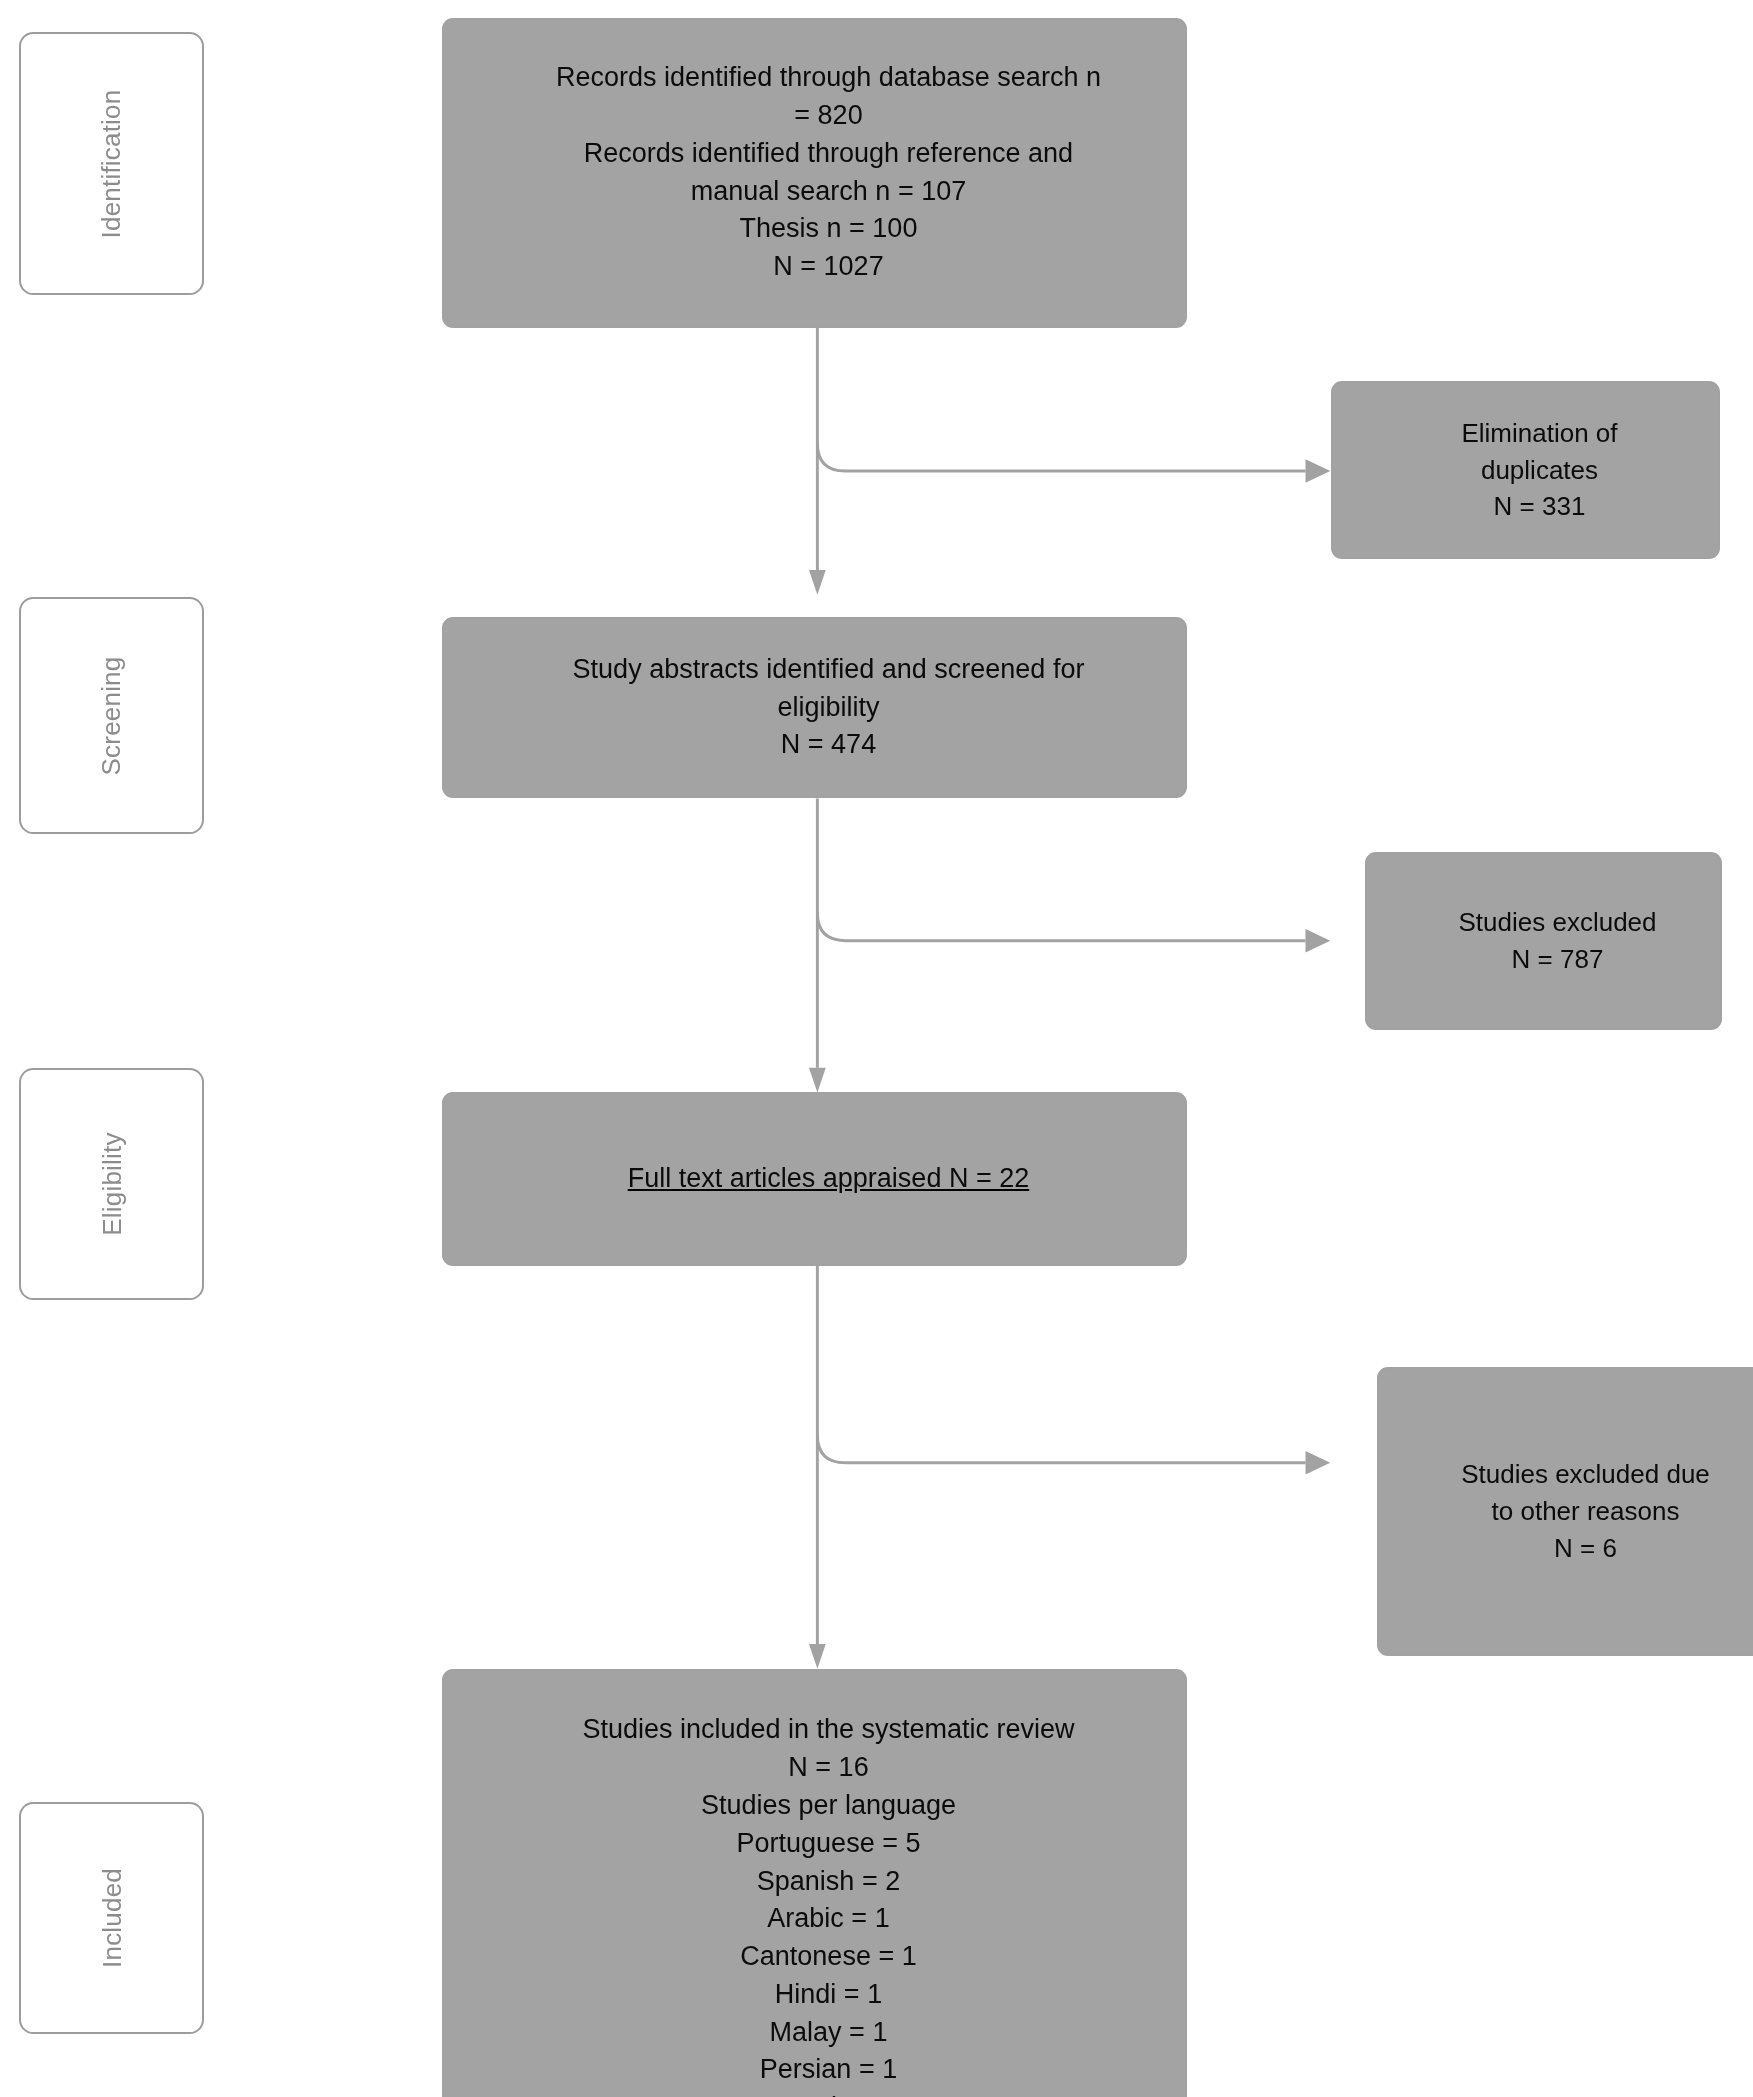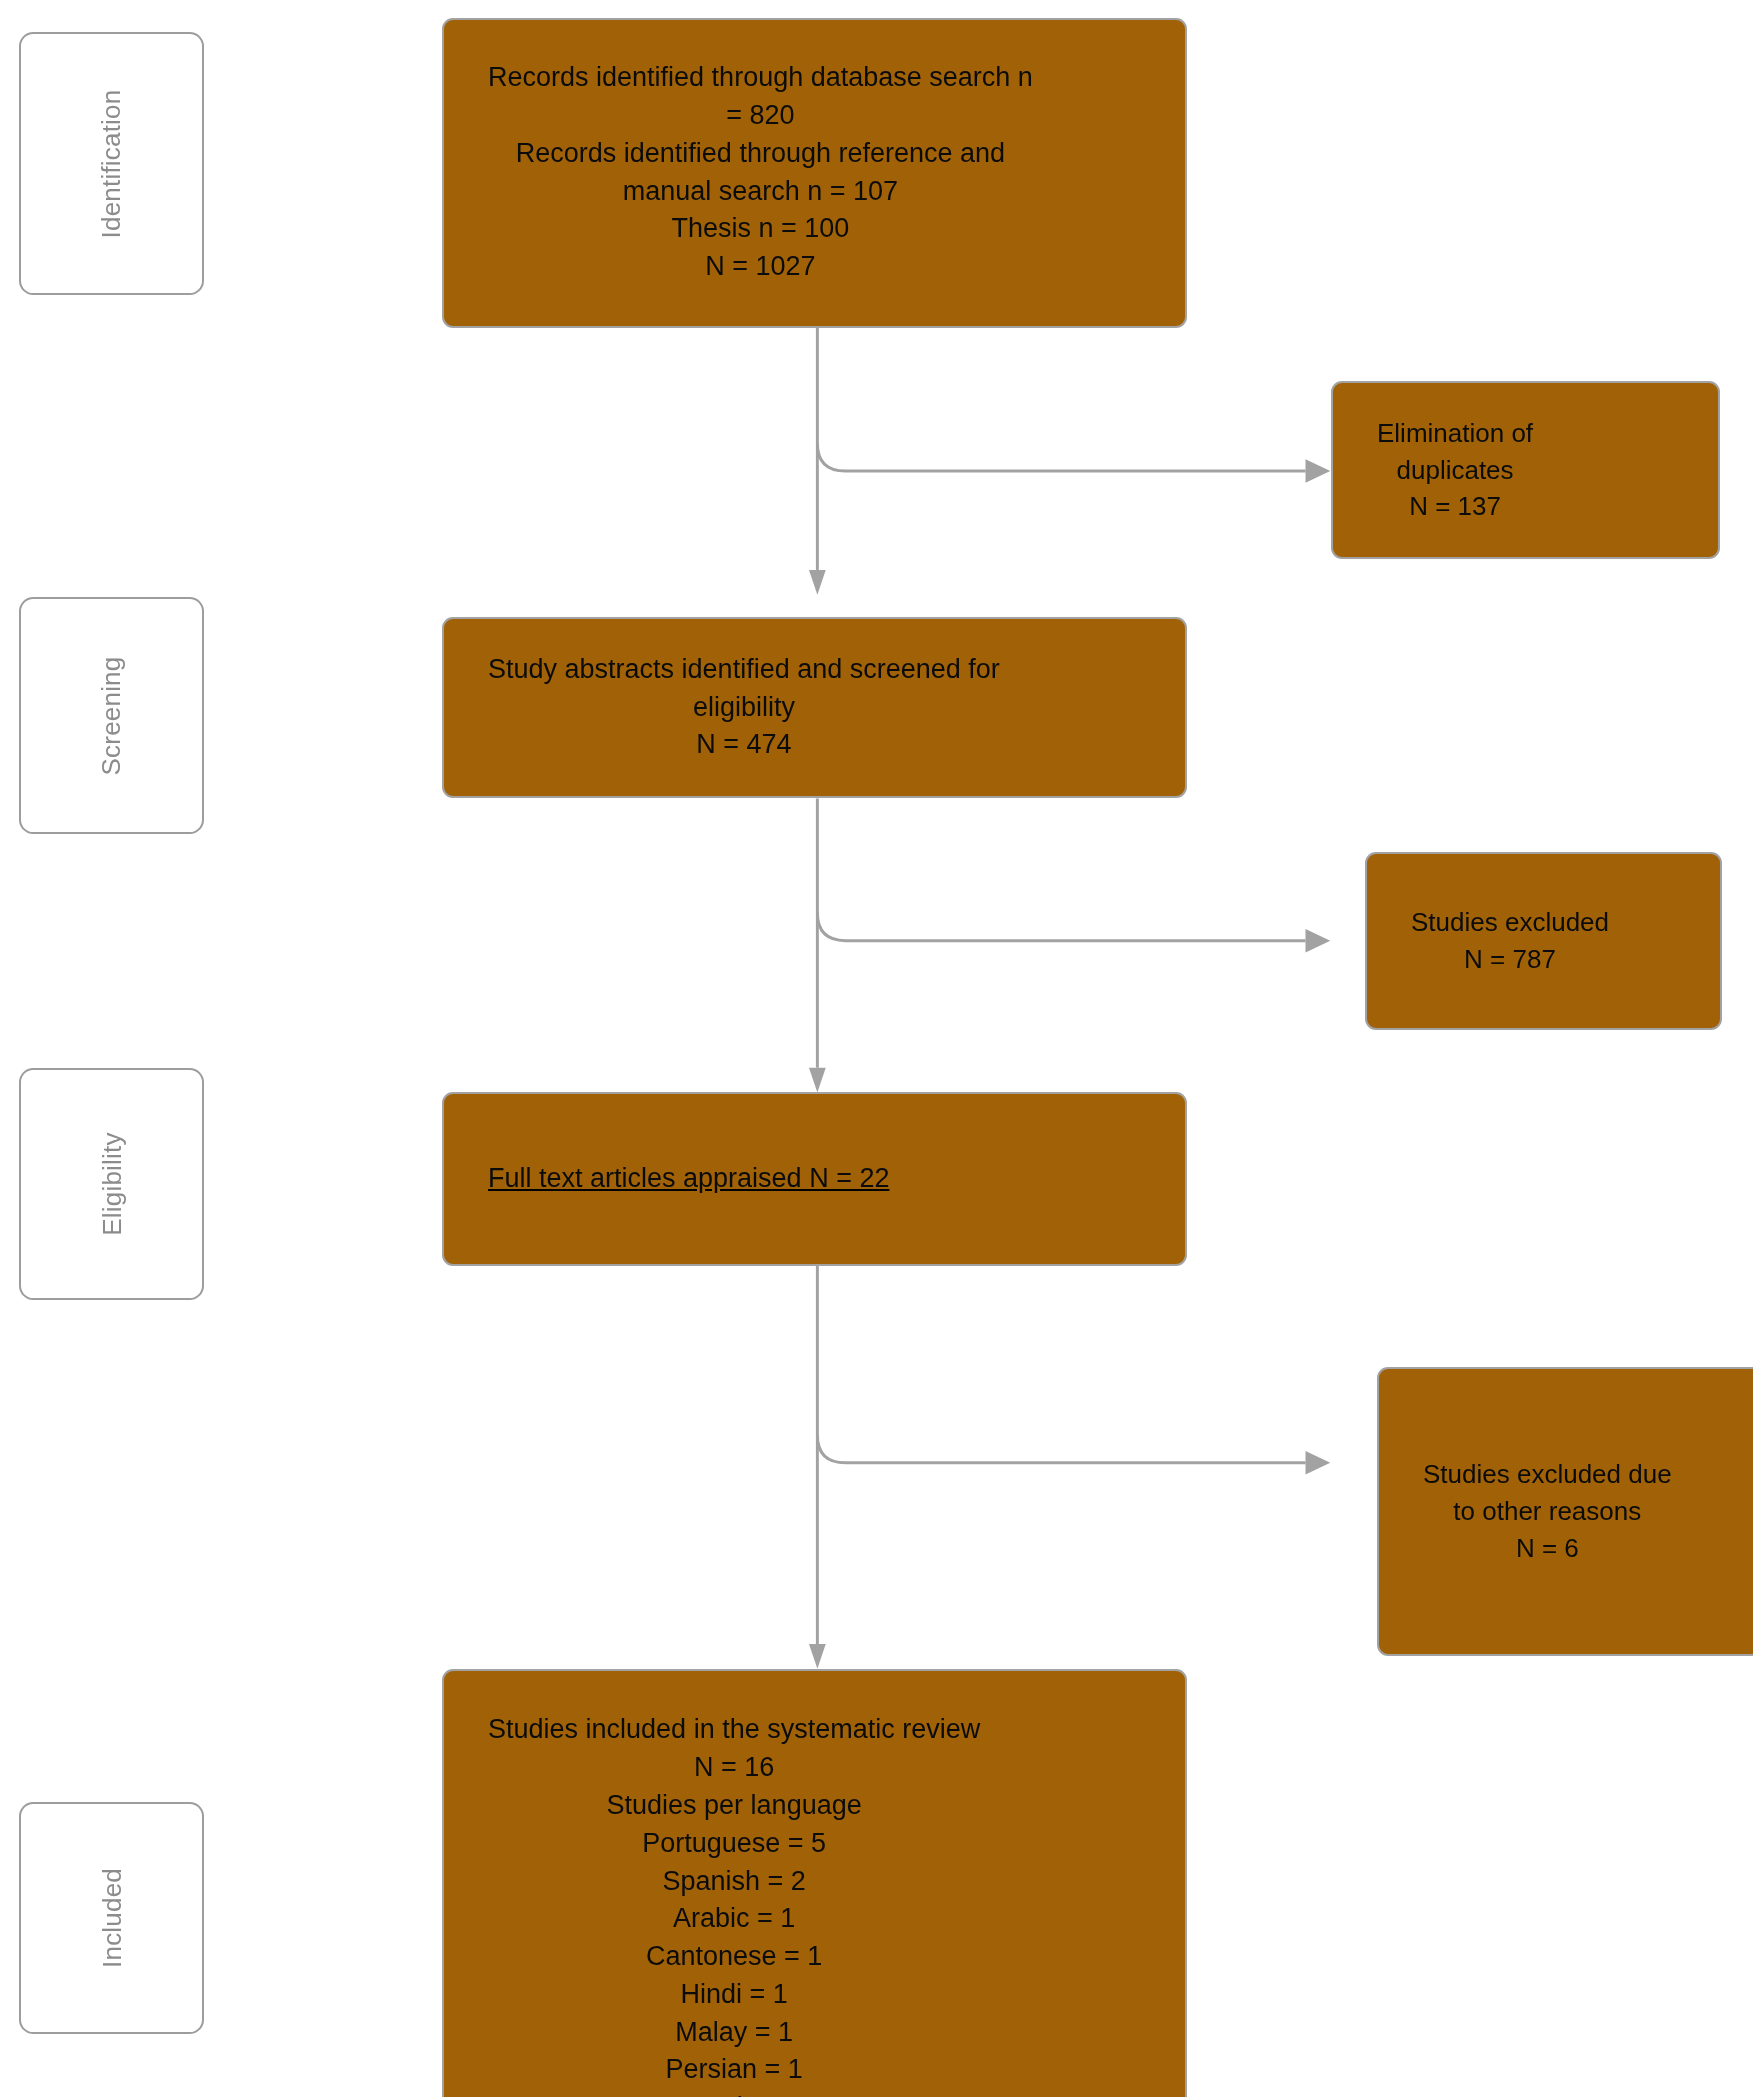--- a/index.html
+++ b/index.html
@@ -36,23 +36,24 @@
     letter-spacing: 0.2px;
     line-height: 1;
   }
 
   
   .node {
     position: absolute;
     box-sizing: border-box;
     border: 2.9px solid #a2a2a2;
     border-radius: 11px;
-    background: #a16207;
+    background: #a3a3a3;
     display: flex;
     align-items: center;
+    justify-content: center;
     text-align: center;
     color: #000000;
     padding-left: 28px;
   }
   .node .txt {
     font-size: 27px;
     line-height: 1.40;
     color: #0b0b0b;
     padding: 0 16px;
     white-space: pre-line;
@@ -161,21 +162,21 @@
 Malay = 1
 Persian = 1
 Romanian = 1
 Russian = 1
 Thai = 1</div>
   </div>
 
   <div class="node side" style="left:1331px; top:381px; width:389px; height:178px;">
     <div class="txt">Elimination of
 duplicates
-N = 137</div>
+N = 331</div>
   </div>
 
   <div class="node side" style="left:1365px; top:852px; width:357px; height:178px;">
     <div class="txt">Studies excluded
 N = 787</div>
   </div>
 
   <div class="node side" style="left:1331px; top:1367px; width:389px; height:289px;margin-left:46px;">
     <div class="txt">Studies excluded due
 to other reasons

